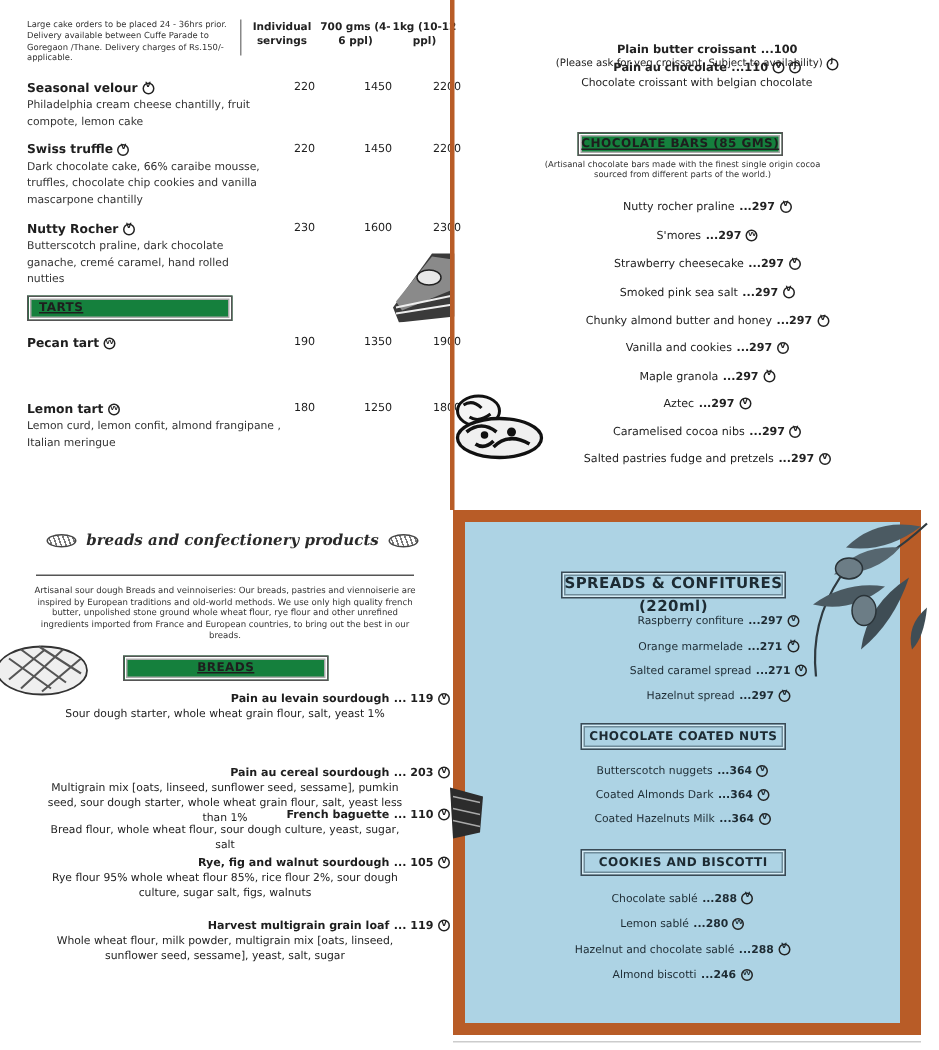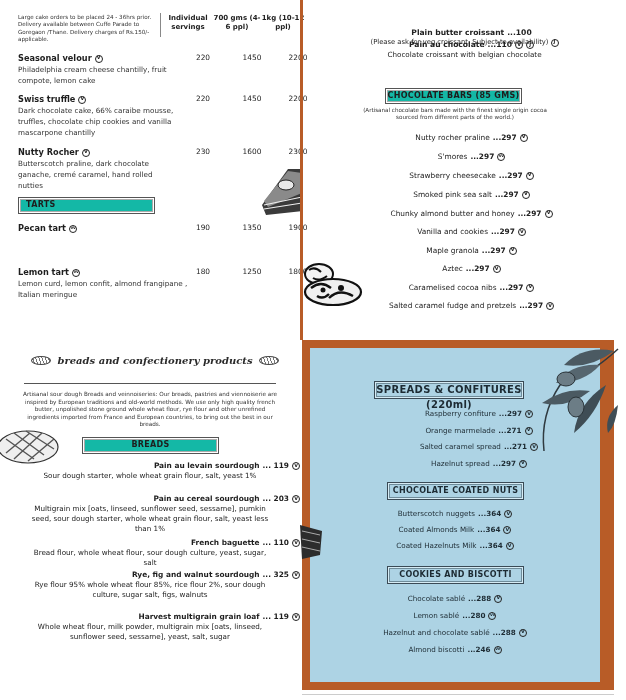--- a/index.html
+++ b/index.html
@@ -17,21 +17,21 @@
   .colhead.c3 { left: 258px; width: 50px; }
 
   .cake { left: 18px; width: 290px; }
   .cake .name { font-size: 8.2px; font-weight: bold; line-height: 11px; display: flex; align-items: center; gap: 3px; }
   .cake .desc { font-size: 7.2px; line-height: 11px; color: #333; width: 175px; }
   .cake .price { position: absolute; top: 0; font-size: 7.4px; font-weight: normal; text-align: center; width: 40px; }
   .cake .p1 { left: 165px; }
   .cake .p2 { left: 214px; }
   .cake .p3 { left: 260px; }
 
-  .sec-box { border: 1.5px solid #555; box-shadow: inset 0 0 0 1px #fff, inset 0 0 0 2px #aaa; font-weight: bold; text-align: center; letter-spacing: 0.3px; background: #14b8a6; }
+  .sec-box { border: 1.5px solid #555; box-shadow: inset 0 0 0 1px #fff, inset 0 0 0 2px #aaa; font-weight: bold; text-align: center; letter-spacing: 0.3px; background: #15803d; text-decoration: underline; }
   .tarts-box { left: 18px; top: 197px; width: 137px; height: 17px; font-size: 8px; line-height: 14px; text-align: left; padding-left: 7px; }
 
   .veg { display: inline-flex; align-items: center; justify-content: center; width: 8px; height: 8px; border: 0.9px solid #222; border-radius: 50%; font-size: 4.8px; font-weight: bold; line-height: 1; flex: none; }
   .veg.vv { font-size: 3.6px; letter-spacing: -0.3px; }
 
   
   .vdiv { left: 300px; top: 0; width: 3px; height: 340px; background: #b85c27; }
 
   
   .rcol { left: 303px; width: 323px; text-align: center; }
@@ -204,21 +204,21 @@
       <span>Aztec</span>
       <b>...297</b>
       <span class="veg">V</span>
     </div>
   <div class="ritem" style="height:18.5px">
       <span>Caramelised cocoa nibs</span>
       <b>...297</b>
       <span class="veg">V</span>
     </div>
   <div class="ritem" style="height:18.5px">
-      <span>Salted caramel fudge and pretzels</span>
+      <span>Salted pastries fudge and pretzels</span>
       <b>...297</b>
       <span class="veg">V</span>
     </div>
 </div>
 
 <svg class="abs croissant" viewBox="0 0 60 45">
   <ellipse cx="16" cy="12" rx="14" ry="10" fill="#f4f4f4" stroke="#111" stroke-width="2"></ellipse>
   <path d="M6 8 q6 -4 12 2 M10 16 q6 4 14 -2" stroke="#111" stroke-width="2" fill="none"></path>
   <ellipse cx="30" cy="30" rx="28" ry="13" fill="#f0f0f0" stroke="#111" stroke-width="2.2"></ellipse>
   <path d="M8 26 q10 -8 20 0 M26 36 q10 -10 24 -2 M14 34 q6 4 12 -2" stroke="#111" stroke-width="2.4" fill="none"></path>
@@ -241,40 +241,40 @@
 </svg>
 
 <div class="abs bitem" style="top:461px">
   <div class="name">
       <span>Pain au levain sourdough</span>
       <span>... 119</span>
       <span class="veg">V</span>
     </div>
   <div class="desc">Sour dough starter, whole wheat grain flour, salt, yeast 1%</div>
 </div>
-<div class="abs bitem" style="top:494px">
+<div class="abs bitem" style="top:510px">
   <div class="name">
       <span>Pain au cereal sourdough</span>
       <span>... 203</span>
       <span class="veg">V</span>
     </div>
   <div class="desc">Multigrain mix [oats, linseed, sunflower seed, sessame], pumkin seed, sour dough starter, whole wheat grain flour, salt, yeast less than 1%</div>
 </div>
 <div class="abs bitem" style="top:538px">
   <div class="name">
       <span>French baguette</span>
       <span>... 110</span>
       <span class="veg">V</span>
     </div>
   <div class="desc">Bread flour, whole wheat flour, sour dough culture, yeast, sugar, salt</div>
 </div>
 <div class="abs bitem" style="top:570px">
   <div class="name">
       <span>Rye, fig and walnut sourdough</span>
-      <span>... 325</span>
+      <span>... 105</span>
       <span class="veg">V</span>
     </div>
   <div class="desc">Rye flour 95%  whole wheat flour 85%, rice flour 2%, sour dough culture, sugar salt, figs, walnuts</div>
 </div>
 <div class="abs bitem" style="top:612px">
   <div class="name">
       <span>Harvest multigrain grain loaf</span>
       <span>... 119</span>
       <span class="veg">V</span>
     </div>
@@ -325,21 +325,21 @@
 </div>
 
 <div class="abs pbox" style="left:387px;top:482px;width:137px;height:18px;font-size:8px;line-height:15px">CHOCOLATE COATED NUTS</div>
 <div class="abs" style="left:310px;top:506px;width:290px">
   <div class="pitem" style="height:16px">
       <span>Butterscotch nuggets</span>
       <b>...364</b>
       <span class="veg">V</span>
     </div>
   <div class="pitem" style="height:16px">
-      <span>Coated Almonds Milk</span>
+      <span>Coated Almonds Dark</span>
       <b>...364</b>
       <span class="veg">V</span>
     </div>
   <div class="pitem" style="height:16px">
       <span>Coated Hazelnuts Milk</span>
       <b>...364</b>
       <span class="veg">V</span>
     </div>
 </div>
 

